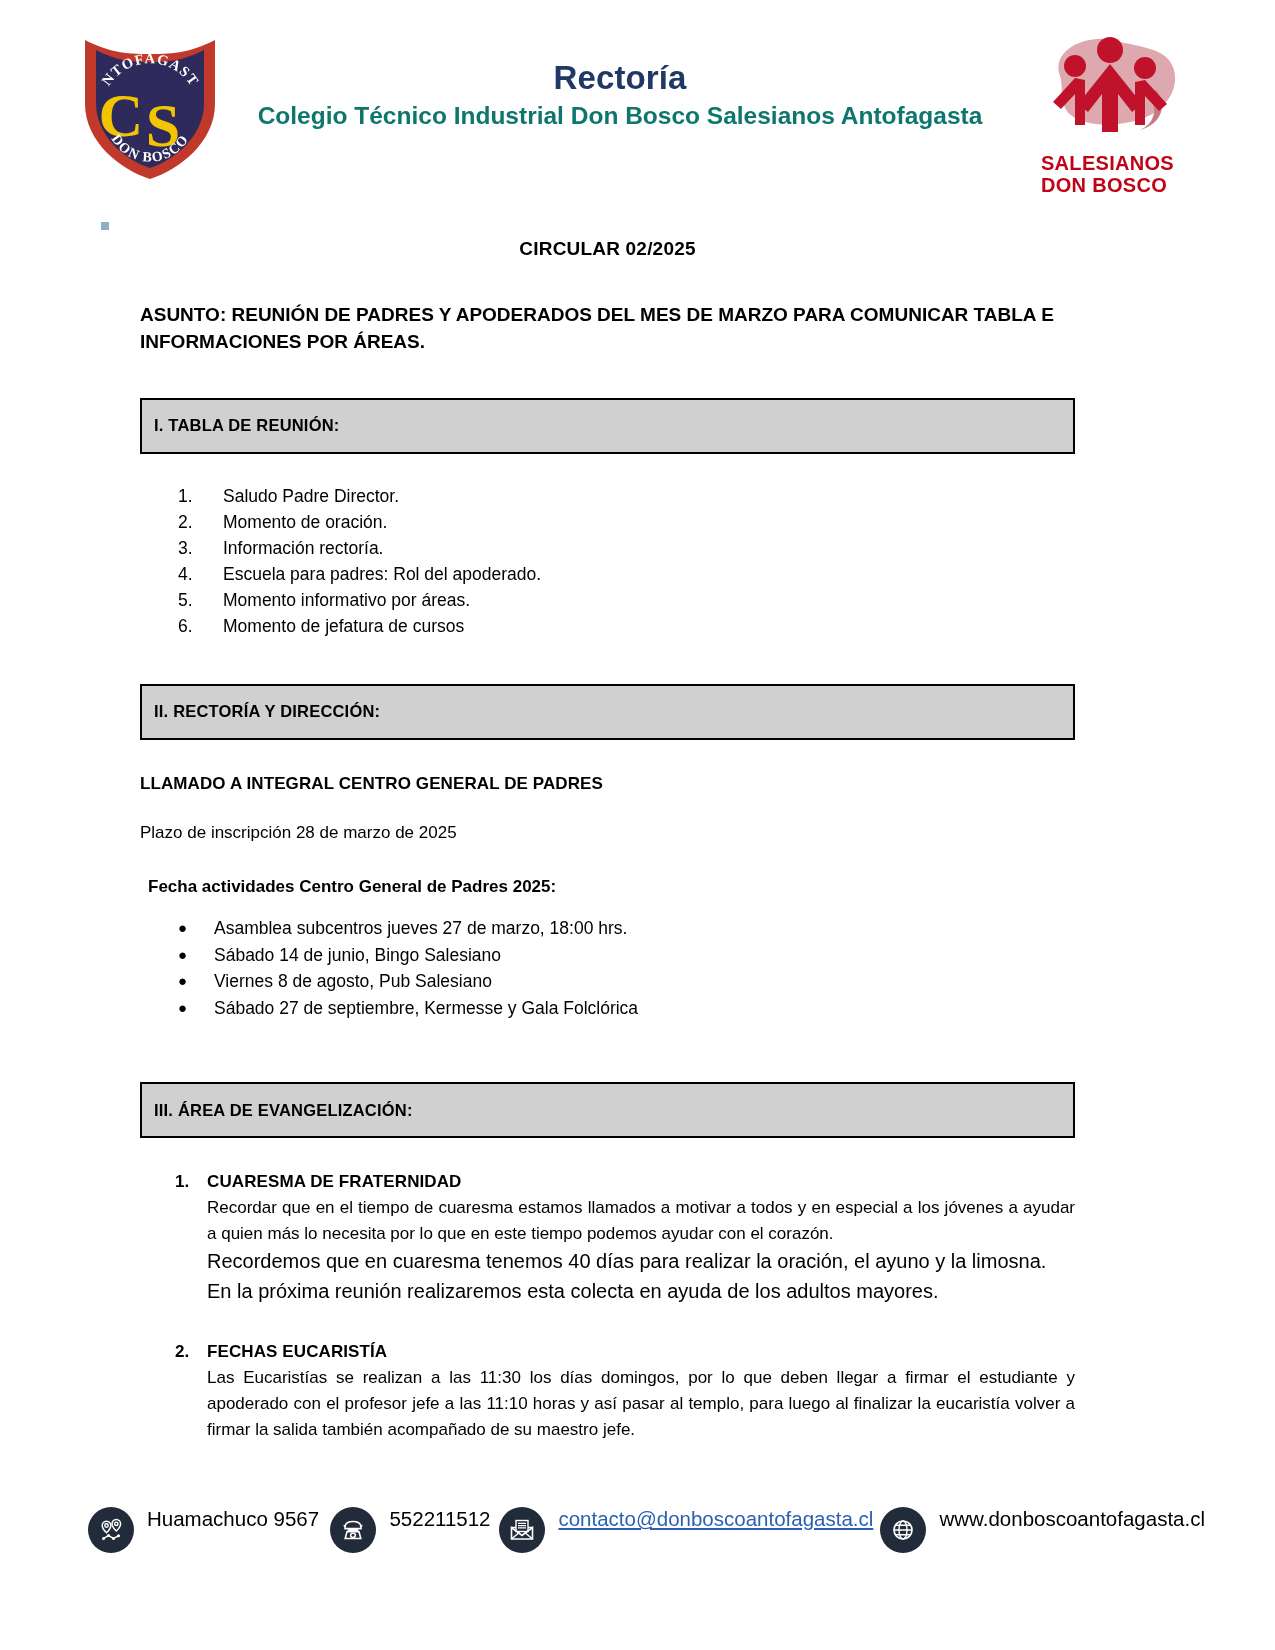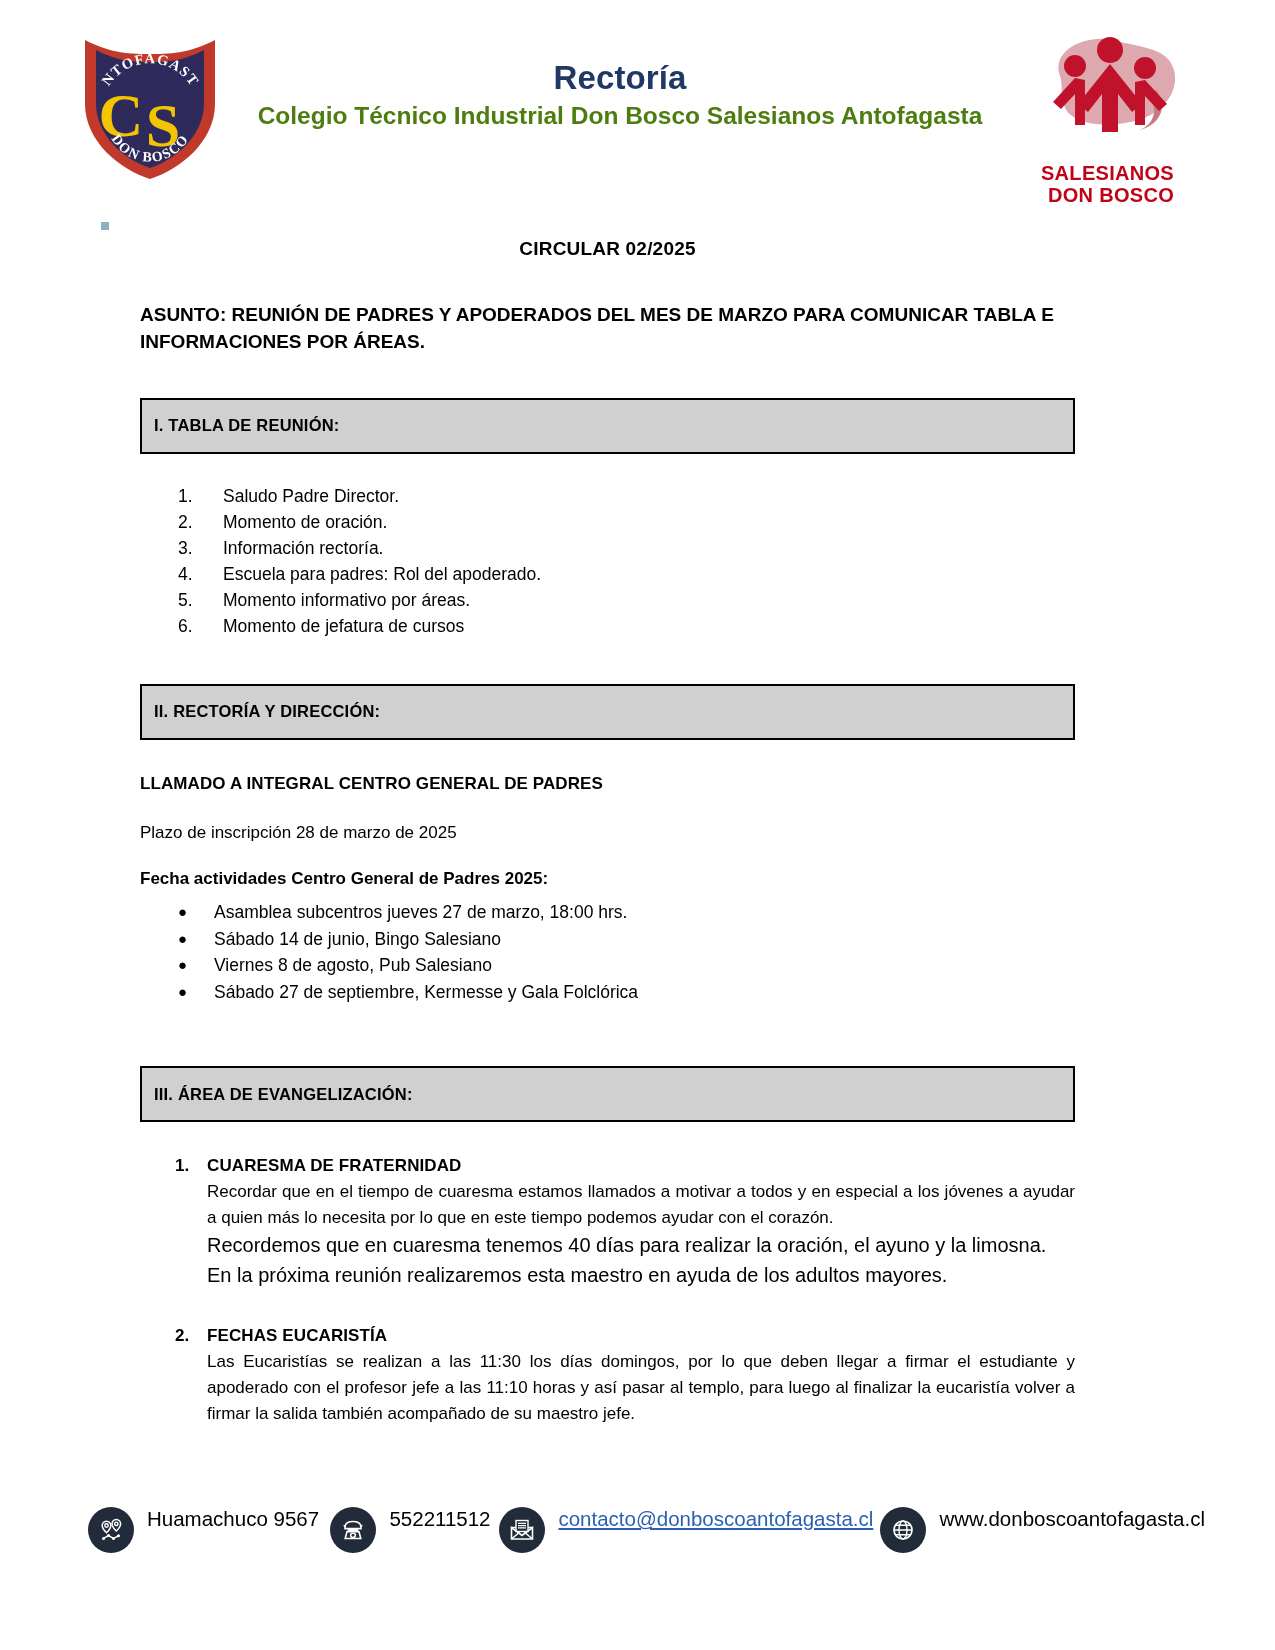--- a/index.html
+++ b/index.html
@@ -49,21 +49,21 @@
   .h-rectoria {
     font-size: 33px;
     font-weight: bold;
     color: #1f3864;
     line-height: 1.22;
     letter-spacing: .1px;
   }
   .h-colegio {
     font-size: 24.5px;
     font-weight: bold;
-    color: #4d7c0f;
+    color: #0f766e;
     line-height: 1.25;
     margin-top: 3px;
     white-space: nowrap;
   }
   .h-lema {
     font-size: 22px;
     font-style: italic;
     color: #000;
     line-height: 1.3;
     margin-top: 4px;
@@ -75,23 +75,23 @@
     flex-direction: column;
     align-items: center;
     padding-top: 4px;
   }
   .sal-logo { width: 160px; height: 112px; display:block; }
   .sal-name {
     color: #c00418;
     font-size: 20px;
     font-weight: bold;
     line-height: 1.12;
-    text-align: right;
+    text-align: left;
     letter-spacing: .3px;
-    margin-top: 18px;
+    margin-top: 8px;
   }
 
   
   .blue-dot {
     position: absolute;
     left: 101px;
     top: 222px;
     width: 8px;
     height: 8px;
     background: #8faec0;
@@ -178,21 +178,21 @@
     margin-bottom: 26px;
   }
   .para {
     font-size: 17px;
     line-height: 1.48;
     margin: 0;
   }
   .sub-bold {
     font-size: 17px;
     font-weight: bold;
-    margin: 0;
+    margin: 8px;
   }
 
   
   .sub-item { display: flex; font-size: 17.5px; margin-bottom: 26px; }
   .sub-item .sub-marker {
     width: 32px;
     flex: 0 0 32px;
     padding-left: 35px;
     box-sizing: content-box;
     font-weight: bold;
@@ -377,21 +377,21 @@
     <div class="section-banner">
       <span>III. ÁREA DE EVANGELIZACIÓN:</span>
     </div>
 
     <div class="sub-item">
       <span class="sub-marker">1.</span>
       <div class="sub-body">
         <div class="sub-title">CUARESMA DE FRATERNIDAD</div>
         <div class="sub-para">Recordar que en el tiempo de cuaresma estamos llamados a motivar a todos y en especial a los jóvenes a ayudar a quien más lo necesita por lo que en este tiempo podemos ayudar con el corazón.</div>
         <div class="sub-line">Recordemos que en cuaresma tenemos 40 días para realizar la oración, el ayuno y la limosna.</div>
-        <div class="sub-line">En la próxima reunión realizaremos esta maestro en ayuda de los adultos mayores.</div>
+        <div class="sub-line">En la próxima reunión realizaremos esta colecta en ayuda de los adultos mayores.</div>
       </div>
     </div>
 
     <div style="height:10px"></div>
 
     <div class="sub-item">
       <span class="sub-marker">2.</span>
       <div class="sub-body">
         <div class="sub-title">FECHAS EUCARISTÍA</div>
         <div class="sub-para">Las Eucaristías se realizan a las 11:30 los días domingos, por lo que deben llegar a firmar el estudiante y apoderado con el profesor jefe a las 11:10 horas y así pasar al templo, para luego al finalizar la eucaristía volver a firmar la salida también acompañado de su maestro jefe.</div>

